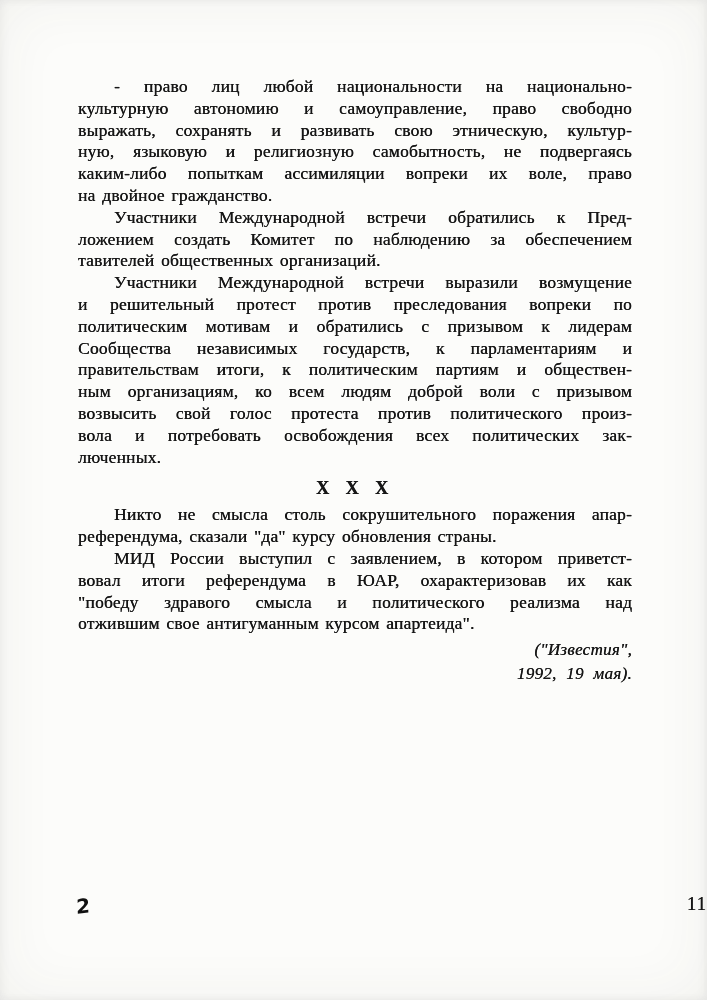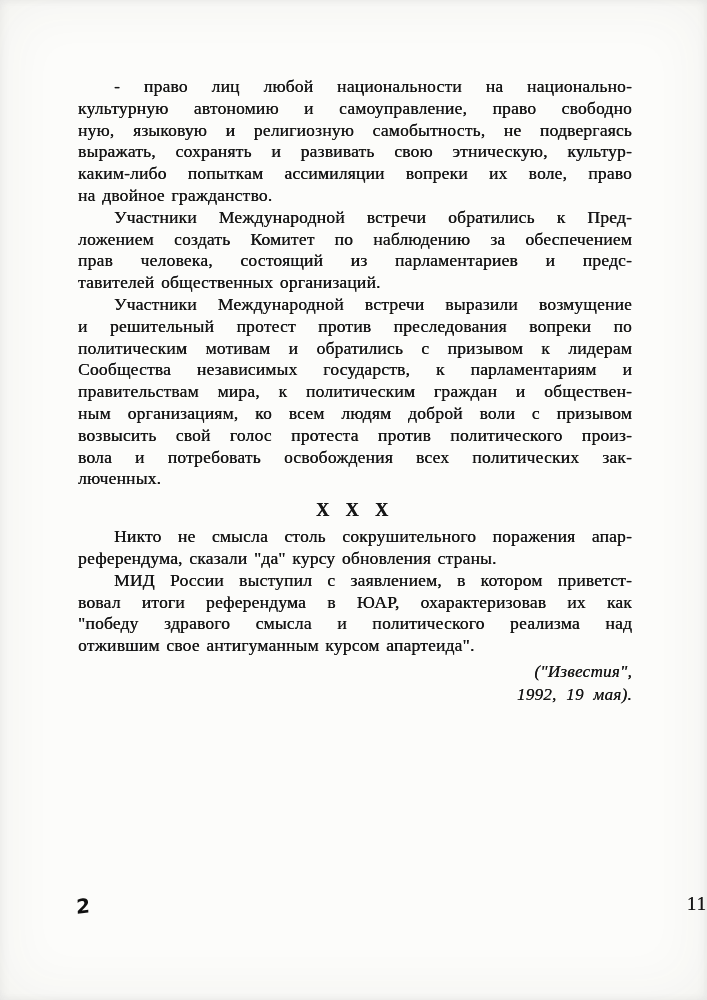--- a/index.html
+++ b/index.html
@@ -93,37 +93,36 @@
 <body>
 
 <div class="page">
 
   <div class="text-block">
 
     <div>
         <div class="paragraph">
           <div class="line first">- право лиц любой национальности на национально-</div>
           <div class="line">культурную автономию и самоуправление, право свободно</div>
+          <div class="line">выражать, сохранять и развивать свою этническую, культур-</div>
           <div class="line">ную, языковую и религиозную самобытность, не подвергаясь</div>
-          <div class="line">выражать, сохранять и развивать свою этническую, культур-</div>
           <div class="line">каким-либо попыткам ассимиляции вопреки их воле, право</div>
           <div class="line last">на двойное гражданство.</div>
         </div>
         <div class="paragraph">
           <div class="line first">Участники Международной встречи обратились к Пред-</div>
           <div class="line">ложением создать Комитет по наблюдению за обеспечением</div>
-          <div class="line">прав человека, состоящий из парламентариев и предс-</div>
           <div class="line last">тавителей общественных организаций.</div>
         </div>
         <div class="paragraph">
           <div class="line first">Участники Международной встречи выразили возмущение</div>
           <div class="line">и решительный протест против преследования вопреки по</div>
           <div class="line">политическим мотивам и обратились с призывом к лидерам</div>
           <div class="line">Сообщества независимых государств, к парламентариям и</div>
-          <div class="line">правительствам мира, к политическим граждан и обществен-</div>
+          <div class="line">правительствам итоги, к политическим партиям и обществен-</div>
           <div class="line">ным организациям, ко всем людям доброй воли с призывом</div>
           <div class="line">возвысить свой голос протеста против политического произ-</div>
           <div class="line">вола и потребовать освобождения всех политических зак-</div>
           <div class="line last">люченных.</div>
         </div>
       </div>
 
     <div class="separator">X X X</div>
 
     <div>

